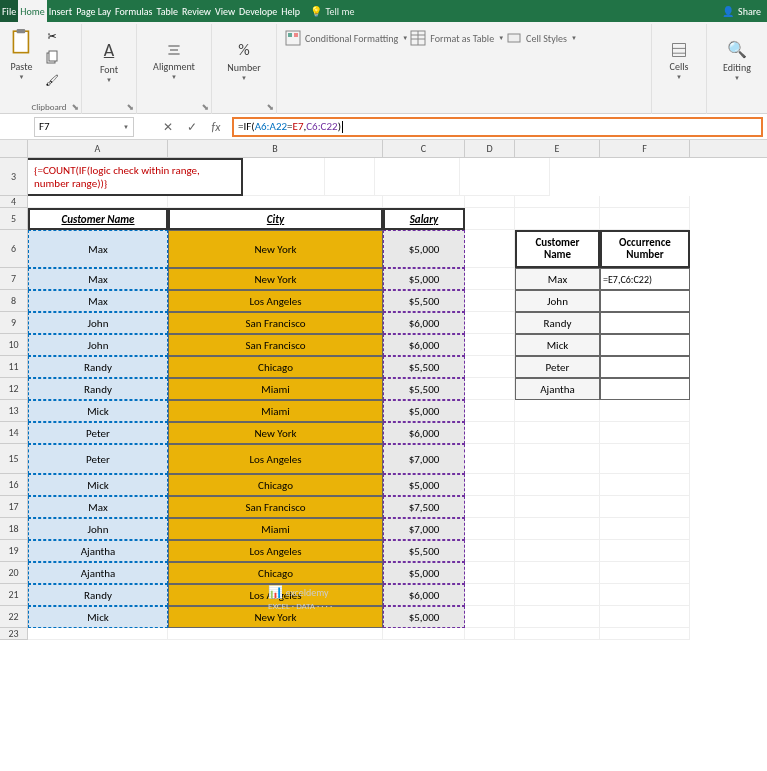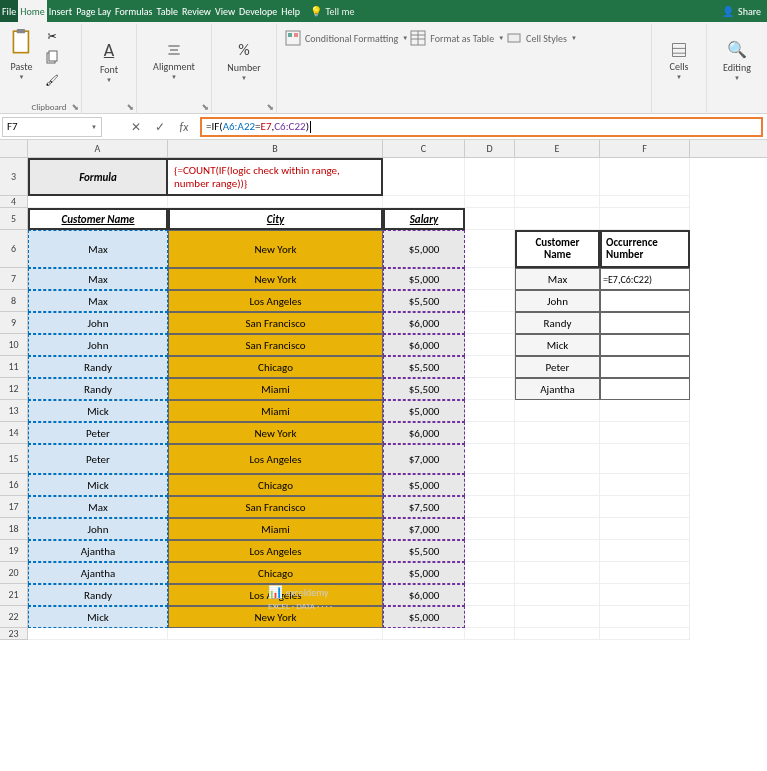--- a/index.html
+++ b/index.html
@@ -27,21 +27,21 @@
     
     .big-btn { display: flex; flex-direction: column; align-items: center; padding: 4px 6px; cursor: pointer; height: 70px; justify-content: center; }
     .big-btn-label { font-size: 10px; color: #444; margin-top: 2px; }
     .dd-arrow { font-size: 6px; color: #666; }
     
     .styles-group { flex: 1; min-width: 180px; }
     .styles-list { display: flex; flex-direction: row; gap: 2px; padding: 4px; }
     .style-item { display: flex; align-items: center; gap: 4px; font-size: 10px; color: #666; }
     
     
-    .formula-row { display: flex; align-items: center; height: 26px; border-bottom: 1px solid #d4d4d4; background: #fff; }
+    .formula-row { display: flex; align-items: center; height: 26px; border-bottom: 1px solid #d4d4d4; background: #fff; padding-left: 32px; }
     .namebox { width: 100px; border: 1px solid #ccc; margin: 2px; height: 20px; padding: 2px 4px; font-size: 11px; display: flex; align-items: center; justify-content: space-between; }
     .namebox-dd { font-size: 6px; color: #666; }
     .fb-controls { display: flex; gap: 0; margin-left: 20px; }
     .fb-btn { width: 24px; height: 20px; display: flex; align-items: center; justify-content: center; color: #666; font-size: 12px; cursor: pointer; }
     .formula-box { flex: 1; height: 20px; margin: 2px 4px; border: 2px solid #ed7d31; padding: 2px 4px; font-size: 11px; display: flex; align-items: center; font-family: Calibri, sans-serif; }
     .formula-ref1 { color: #0070c0; }
     .formula-ref2 { color: #c00000; }
     .formula-ref3 { color: #7030a0; }
     
     
@@ -287,21 +287,20 @@
       <div class="row-header">19</div>
       <div class="row-header">20</div>
       <div class="row-header">21</div>
       <div class="row-header">22</div>
       <div class="row-header short">23</div>
     </div>
 
     <div class="cells">
 
       <div class="row tall">
-        <div class="cell c-a formula-label" style="border:2px solid #333">Formula</div>
         <div class="cell c-b formula-text" style="border-top:2px solid #333;border-right:2px solid #333;border-bottom:2px solid #333;flex-direction:column;justify-content:center;align-items:flex-start;padding:2px 6px">
           <div>{=COUNT(IF(logic check within range,</div>
           <div>number range))}</div>
         </div>
         <div class="cell c-c"></div>
         <div class="cell c-d"></div>
         <div class="cell c-e"></div>
         <div class="cell c-f"></div>
       </div>
 
@@ -322,21 +321,21 @@
         <div class="cell c-e"></div>
         <div class="cell c-f"></div>
       </div>
 
       <div class="row tall">
         <div class="cell c-a data-cell name-cell sel-range">Max</div>
         <div class="cell c-b data-cell city-cell">New York</div>
         <div class="cell c-c data-cell salary-cell sel-crange">$5,000</div>
         <div class="cell c-d"></div>
         <div class="cell c-e r-hdr" style="white-space:normal;text-align:center;line-height:1.1">Customer Name</div>
-        <div class="cell c-f r-hdr" style="white-space:normal;text-align:left;line-height:1.1">Occurrence Number</div>
+        <div class="cell c-f r-hdr" style="white-space:normal;text-align:center;line-height:1.1">Occurrence Number</div>
       </div>
 
       <div class="row">
         <div class="cell c-a data-cell name-cell sel-range">Max</div>
         <div class="cell c-b data-cell city-cell">New York</div>
         <div class="cell c-c data-cell salary-cell sel-crange">$5,000</div>
         <div class="cell c-d"></div>
         <div class="cell c-e r-cell r-name sel-e7">Max</div>
         <div class="cell c-f r-cell r-edit" style="border:2px solid #217346">=E7,C6:C22)</div>
       </div>

